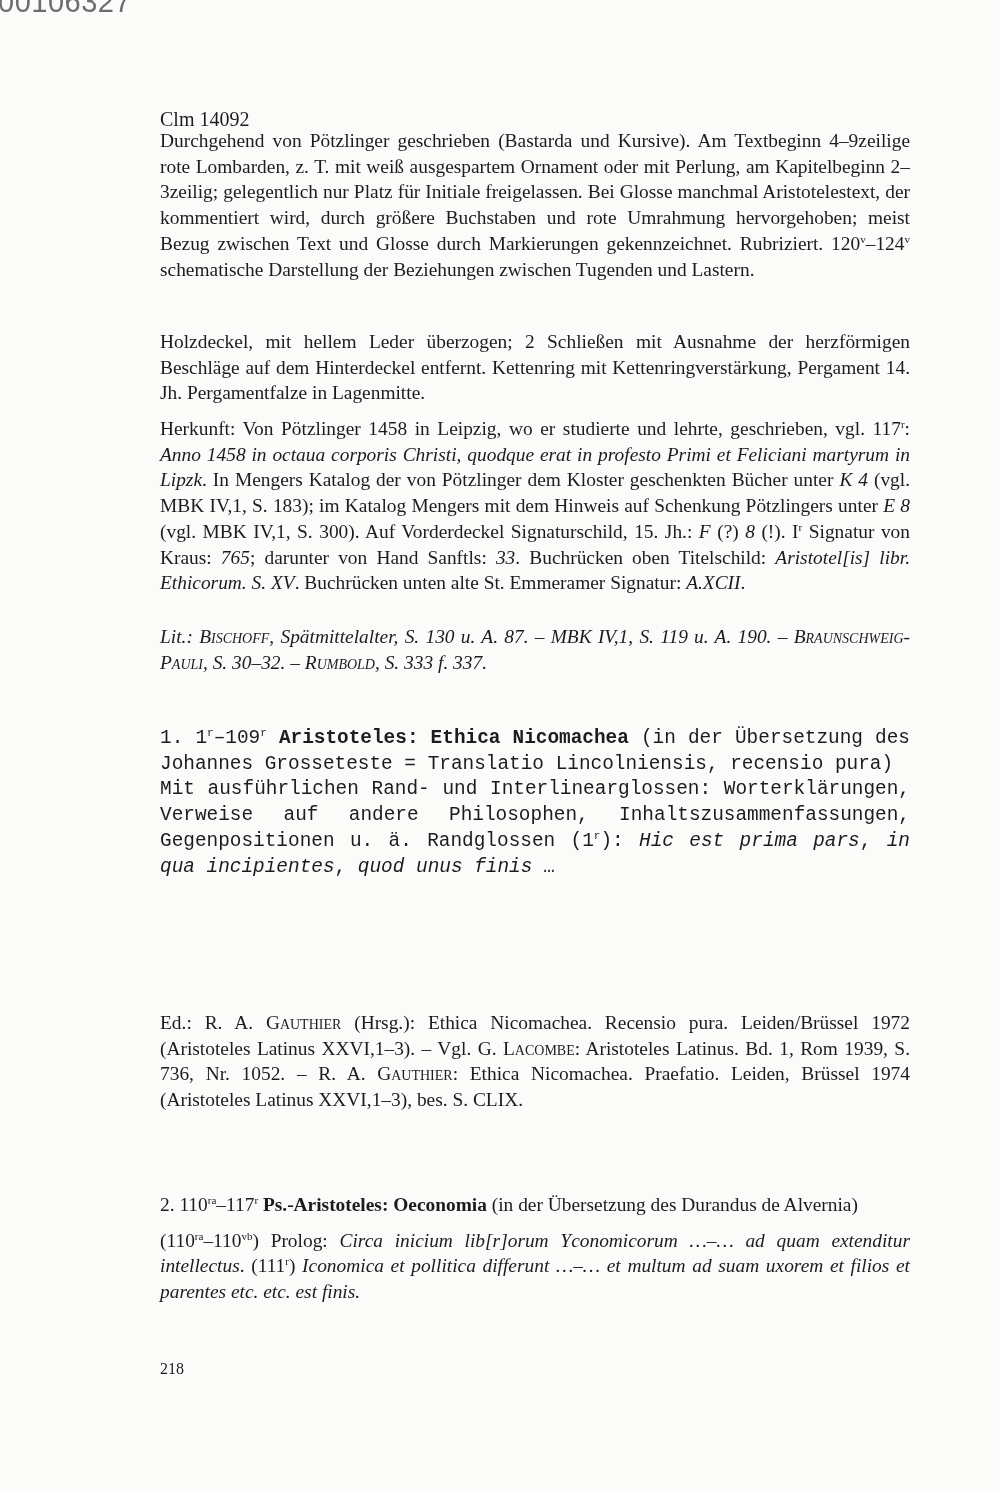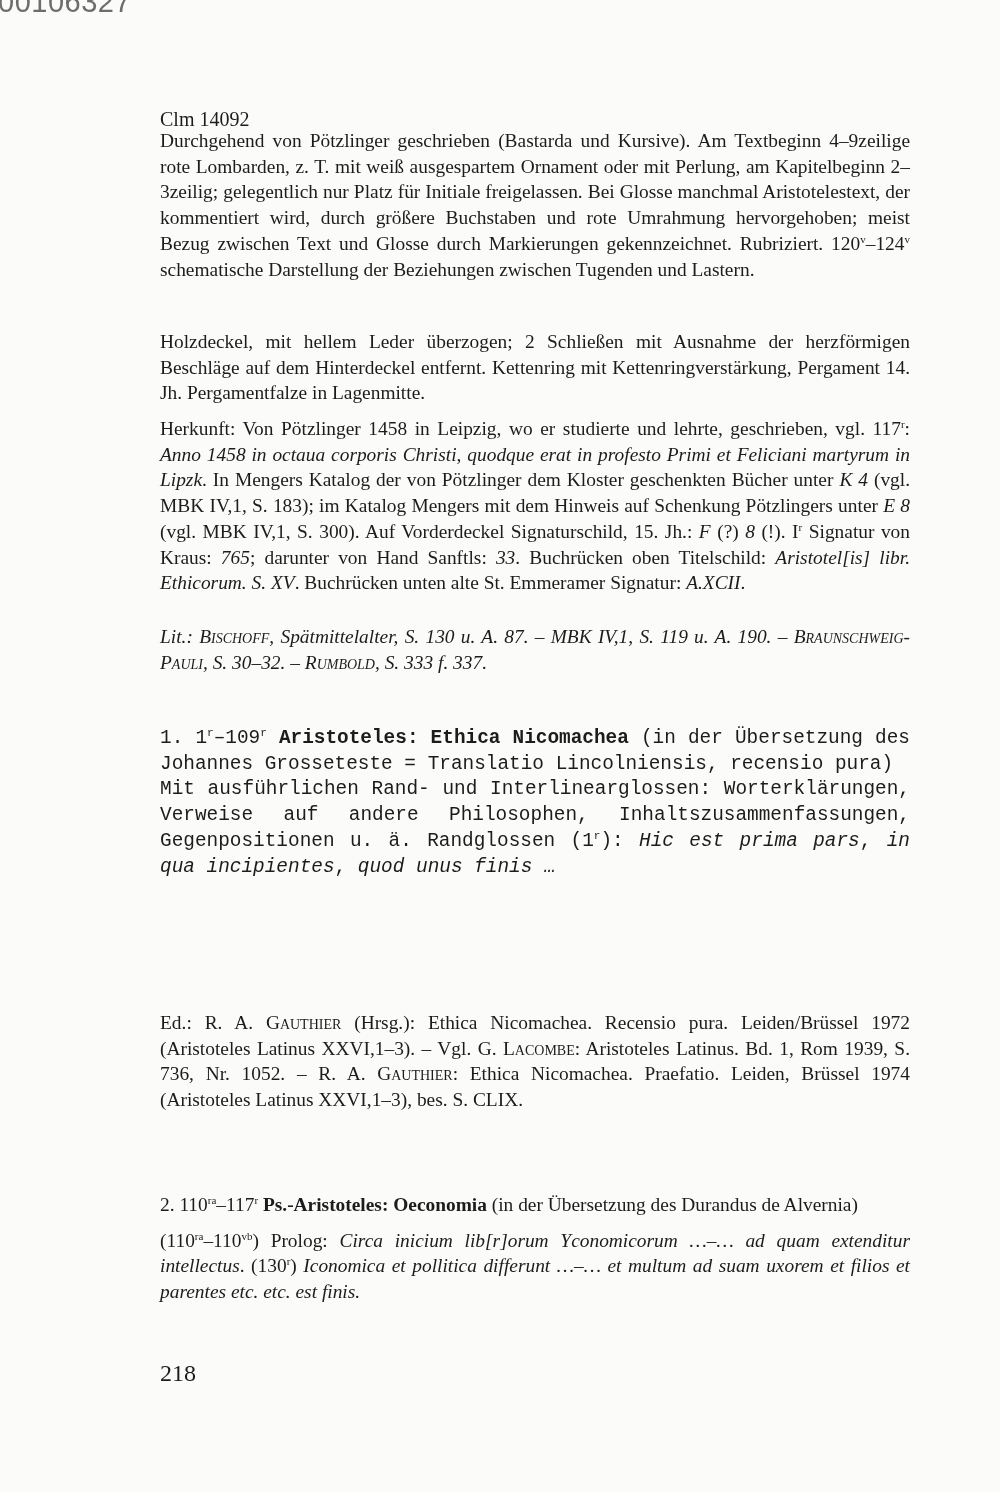--- a/index.html
+++ b/index.html
@@ -14,21 +14,21 @@
     font-family:"Liberation Sans", "DejaVu Sans", sans-serif;
     font-size:29px; color:#6d6d6d; letter-spacing:0.5px;
   }
   .running-head { position:absolute; left:160px; top:84px; font-size:20px;margin-top:24px; }
   .block { position:absolute; left:160px; width:750px; font-size:19.4px; line-height:25.7px; text-align:justify; }
   .block p { margin:0; }
   .sc { font-variant:small-caps; }
   i { font-style:italic; }
   b { font-weight:bold; }
   sup { font-size:11px; vertical-align:7px; line-height:0; }
-  .page-number { position:absolute; left:160px; top:1360px; font-size:24px; }
+  .page-number { position:absolute; left:160px; top:1360px; font-size:16px; }
 </style>
 </head>
 <body>
 
 <div class="page-id">00106327</div>
 
 <div class="running-head">Clm 14092</div>
 
 <div class="block" style="top:128px;">
   <p><span>Durchgehend von Pötzlinger geschrieben (Bastarda und Kursive). Am Textbeginn 4–9zeilige rote Lombarden, z. T. mit weiß ausgespartem Ornament oder mit Perlung, am Kapitelbeginn 2–3zeilig; gelegentlich nur Platz für Initiale freigelassen. Bei Glosse manchmal Aristotelestext, der kommentiert wird, durch größere Buchstaben und rote Umrahmung hervorgehoben; meist Bezug zwischen Text und Glosse durch Markierungen gekennzeichnet. Rubriziert.</span> <span>120</span><sup>v</sup><span>–</span><span>124</span><sup>v</sup><span> schematische Darstellung der Beziehungen zwischen Tugenden und Lastern.</span></p>
@@ -50,16 +50,16 @@
   <p><span>1. </span><span>1</span><sup>r</sup><span>–</span><span>109</span><sup>r</sup><b> Aristoteles: Ethica Nicomachea</b><span> (in der Übersetzung des Johannes Grosseteste = Translatio Lincolniensis, recensio pura)</span></p>
   <p><span>Mit ausführlichen Rand- und Interlinearglossen: Worterklärungen, Verweise auf andere Philosophen, Inhaltszusammenfassungen, Gegenpositionen u. ä. Randglossen (1</span><sup>r</sup><span>): </span><i>Hic est prima pars</i><span>, </span><i>in qua incipientes</i><span>, </span><i>quod unus finis …</i></p>
 </div>
 
 <div class="block" style="top:1010px;">
   <p><span>Ed.: R. A. </span><span class="sc">Gauthier</span><span> (Hrsg.): Ethica Nicomachea. Recensio pura. Leiden/Brüssel 1972 (Aristoteles Latinus XXVI,1–3). – Vgl. G. </span><span class="sc">Lacombe</span><span>: Aristoteles Latinus. Bd. 1, Rom 1939, S. 736, Nr. 1052. – R. A. </span><span class="sc">Gauthier</span><span>: Ethica Nicomachea. Praefatio. Leiden, Brüssel 1974 (Aristoteles Latinus XXVI,1–3), bes. S. CLIX.</span></p>
 </div>
 
 <div class="block" style="top:1192px;">
   <p><span>2. </span><span>110</span><sup>ra</sup><span>–</span><span>117</span><sup>r</sup><b> Ps.-Aristoteles: Oeconomia</b><span> (in der Übersetzung des Durandus de Alvernia)</span></p>
-  <p style="margin-top:10px;"><span>(110</span><sup>ra</sup><span>–110</span><sup>vb</sup><span>) Prolog: </span><i>Circa inicium lib[r]orum Yconomicorum …–… ad quam extenditur intellectus</i><span>. (130</span><sup>r</sup><span>) </span><i>Iconomica et pollitica differunt …–… et multum ad suam uxorem et filios et parentes etc. etc. est finis.</i></p>
+  <p style="margin-top:10px;"><span>(110</span><sup>ra</sup><span>–110</span><sup>vb</sup><span>) Prolog: </span><i>Circa inicium lib[r]orum Yconomicorum …–… ad quam extenditur intellectus</i><span>. (111</span><sup>r</sup><span>) </span><i>Iconomica et pollitica differunt …–… et multum ad suam uxorem et filios et parentes etc. etc. est finis.</i></p>
 </div>
 
 <div class="page-number">218</div>
 
 </body></html>

